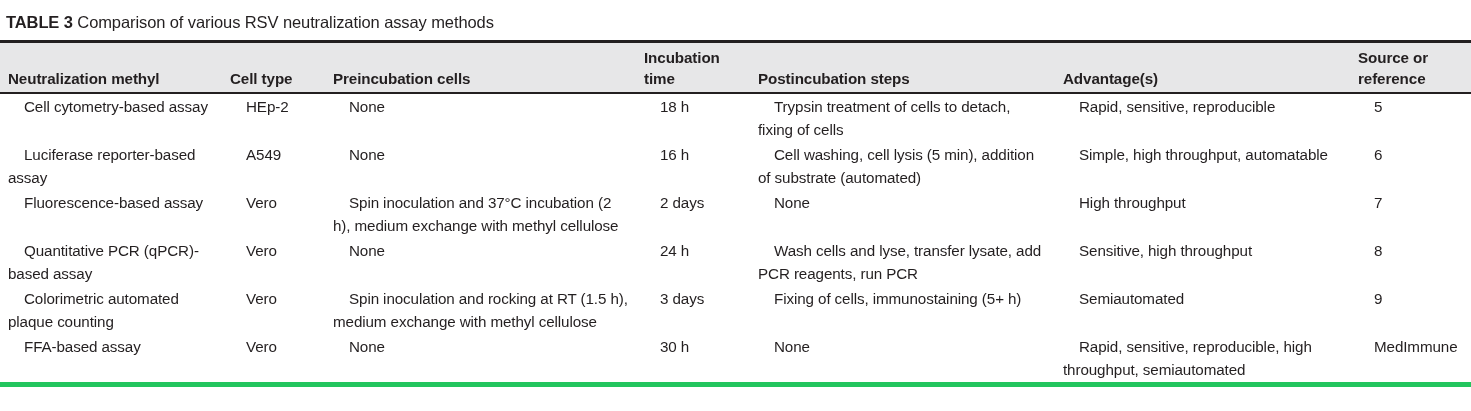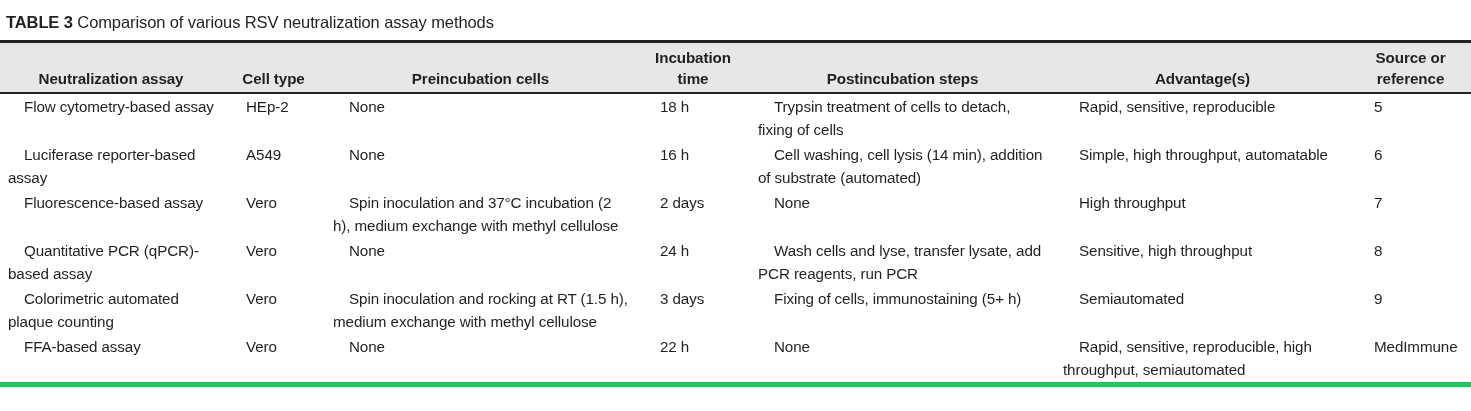--- a/index.html
+++ b/index.html
@@ -50,21 +50,21 @@
     font-size: 15.2px;
   }
 
   table.data-table thead tr {
     background: #e7e7e8;
   }
   table.data-table thead th {
     border-top: 3px solid #231f20;
     border-bottom: 2px solid #231f20;
     font-weight: bold;
-    text-align: center;
+    text-align: left;
     vertical-align: bottom;
     padding: 4px 8px 3px 8px;
     line-height: 21px;
     height: 48px;
     box-sizing: border-box;
     letter-spacing: -0.1px;
   }
 
   table.data-table tbody td {
     vertical-align: top;
@@ -111,47 +111,47 @@
       <col class="c-assay">
         <col class="c-cell">
         <col class="c-pre">
         <col class="c-inc">
         <col class="c-post">
         <col class="c-adv">
         <col class="c-src">
     </colgroup>
     <thead>
       <tr>
-        <th>Neutralization assay</th>
+        <th>Neutralization methyl</th>
         <th>Cell type</th>
         <th>Preincubation cells</th>
         <th>Incubation time</th>
         <th>Postincubation steps</th>
         <th>Advantage(s)</th>
         <th>Source or reference</th>
       </tr>
     </thead>
     <tbody>
 
       <tr>
-        <td><span class="cell">Flow cytometry-based assay</span></td>
+        <td><span class="cell">Cell cytometry-based assay</span></td>
         <td><span class="cell">HEp-2</span></td>
         <td><span class="cell">None</span></td>
         <td><span class="cell">18 h</span></td>
         <td><span class="cell">Trypsin treatment of cells to detach, fixing of cells</span></td>
         <td><span class="cell">Rapid, sensitive, reproducible</span></td>
         <td><span class="cell">5</span></td>
       </tr>
 
       <tr>
         <td><span class="cell">Luciferase reporter-based assay</span></td>
         <td><span class="cell">A549</span></td>
         <td><span class="cell">None</span></td>
         <td><span class="cell">16 h</span></td>
-        <td><span class="cell">Cell washing, cell lysis (14 min), addition of substrate (automated)</span></td>
+        <td><span class="cell">Cell washing, cell lysis (5 min), addition of substrate (automated)</span></td>
         <td><span class="cell">Simple, high throughput, automatable</span></td>
         <td><span class="cell">6</span></td>
       </tr>
 
       <tr class="row-gap">
         <td><span class="cell">Fluorescence-based assay</span></td>
         <td><span class="cell">Vero</span></td>
         <td><span class="cell">Spin inoculation and 37°C incubation (2 h), medium exchange with methyl cellulose</span></td>
         <td><span class="cell">2 days</span></td>
         <td><span class="cell">None</span></td>
@@ -176,21 +176,21 @@
         <td><span class="cell">3 days</span></td>
         <td><span class="cell">Fixing of cells, immunostaining (5+ h)</span></td>
         <td><span class="cell">Semiautomated</span></td>
         <td><span class="cell">9</span></td>
       </tr>
 
       <tr class="last-row">
         <td><span class="cell">FFA-based assay</span></td>
         <td><span class="cell">Vero</span></td>
         <td><span class="cell">None</span></td>
-        <td><span class="cell">22 h</span></td>
+        <td><span class="cell">30 h</span></td>
         <td><span class="cell">None</span></td>
         <td><span class="cell">Rapid, sensitive, reproducible, high throughput, semiautomated</span></td>
         <td><span class="cell">MedImmune</span></td>
       </tr>
 
     </tbody>
   </table>
 
 </div>
 

